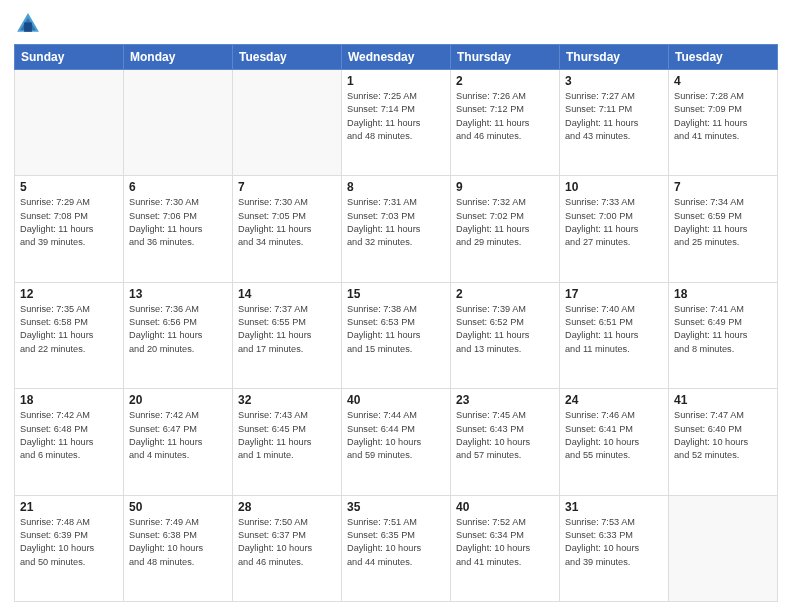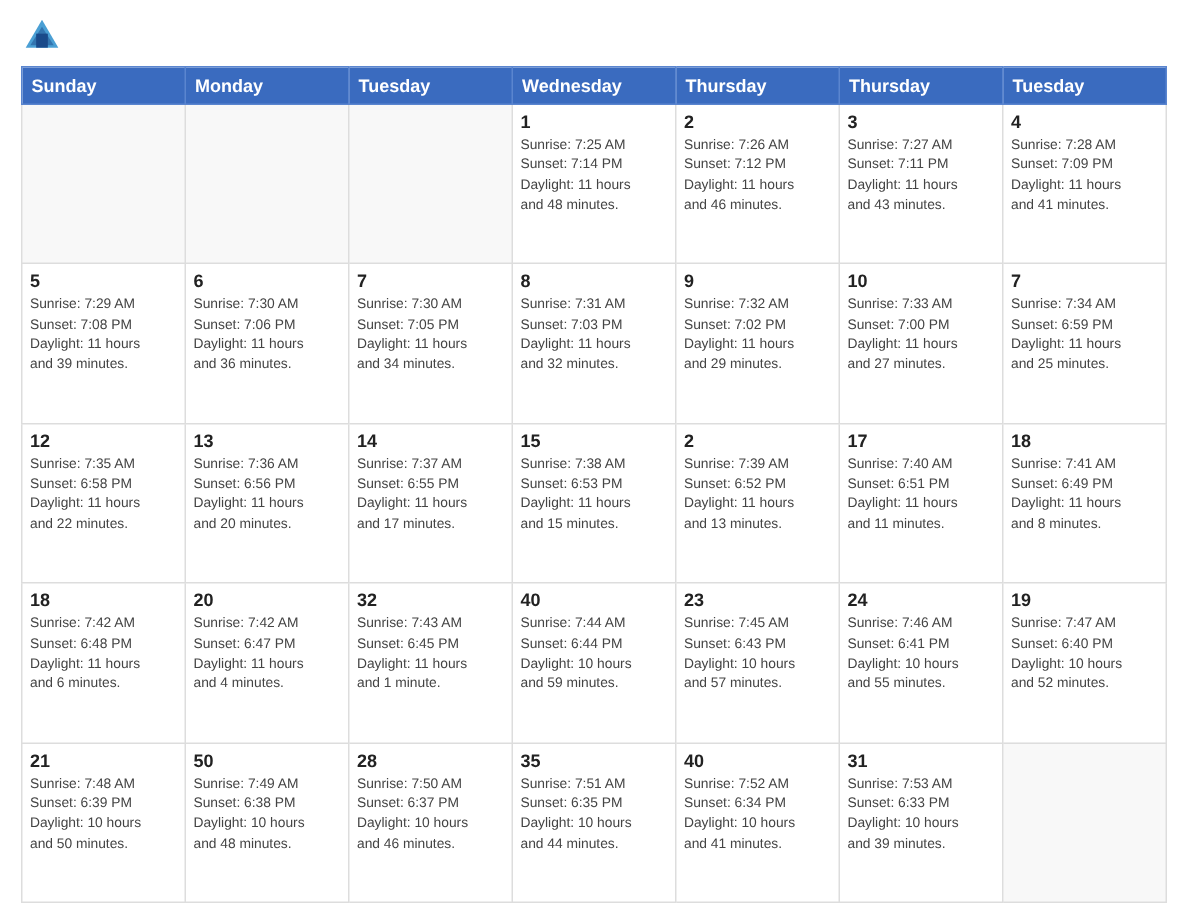--- a/index.html
+++ b/index.html
@@ -230,21 +230,21 @@
           </td>
           <td>
             <div class="day-num">23</div>
             <div class="day-info">Sunrise: 7:45 AM<br>Sunset: 6:43 PM<br>Daylight: 10 hours<br>and 57 minutes.</div>
           </td>
           <td>
             <div class="day-num">24</div>
             <div class="day-info">Sunrise: 7:46 AM<br>Sunset: 6:41 PM<br>Daylight: 10 hours<br>and 55 minutes.</div>
           </td>
           <td>
-            <div class="day-num">19</div>
+            <div class="day-num">41</div>
             <div class="day-info">Sunrise: 7:47 AM<br>Sunset: 6:40 PM<br>Daylight: 10 hours<br>and 52 minutes.</div>
           </td>
         </tr>
         <tr class="week-row">
           <td>
             <div class="day-num">21</div>
             <div class="day-info">Sunrise: 7:48 AM<br>Sunset: 6:39 PM<br>Daylight: 10 hours<br>and 50 minutes.</div>
           </td>
           <td>
             <div class="day-num">50</div>

